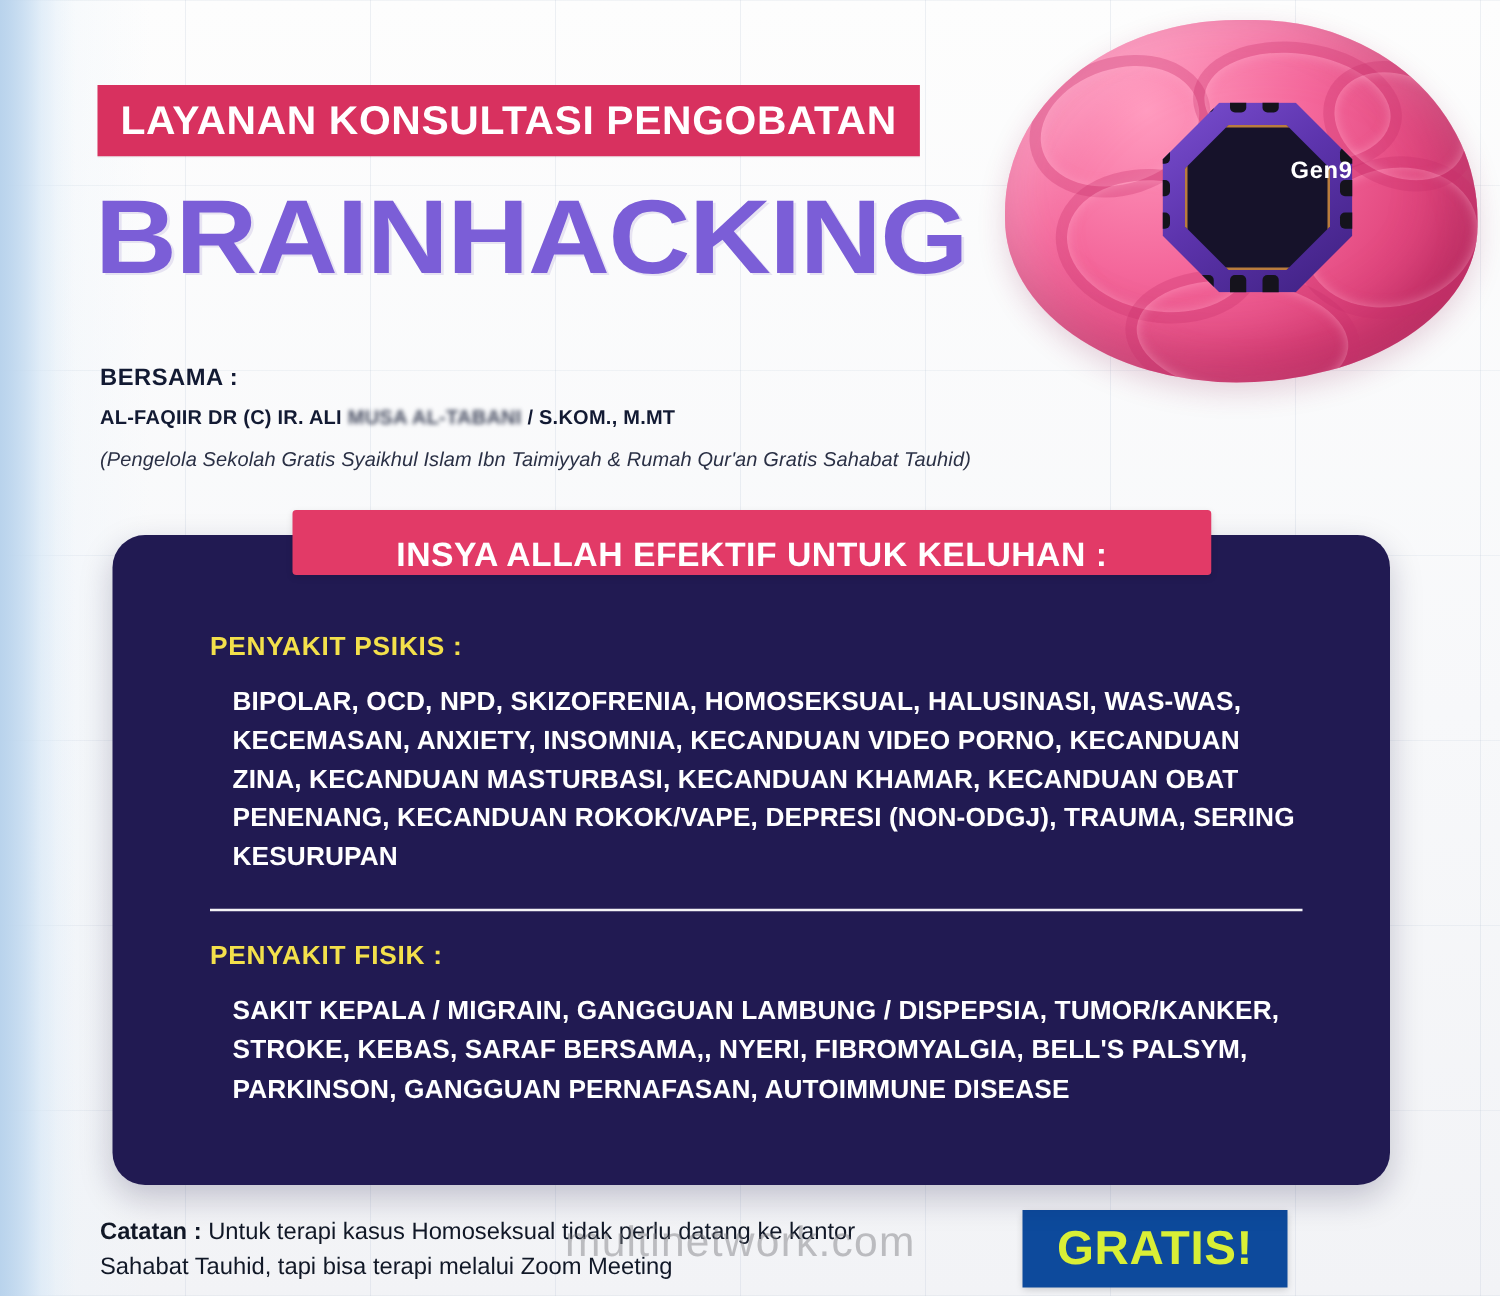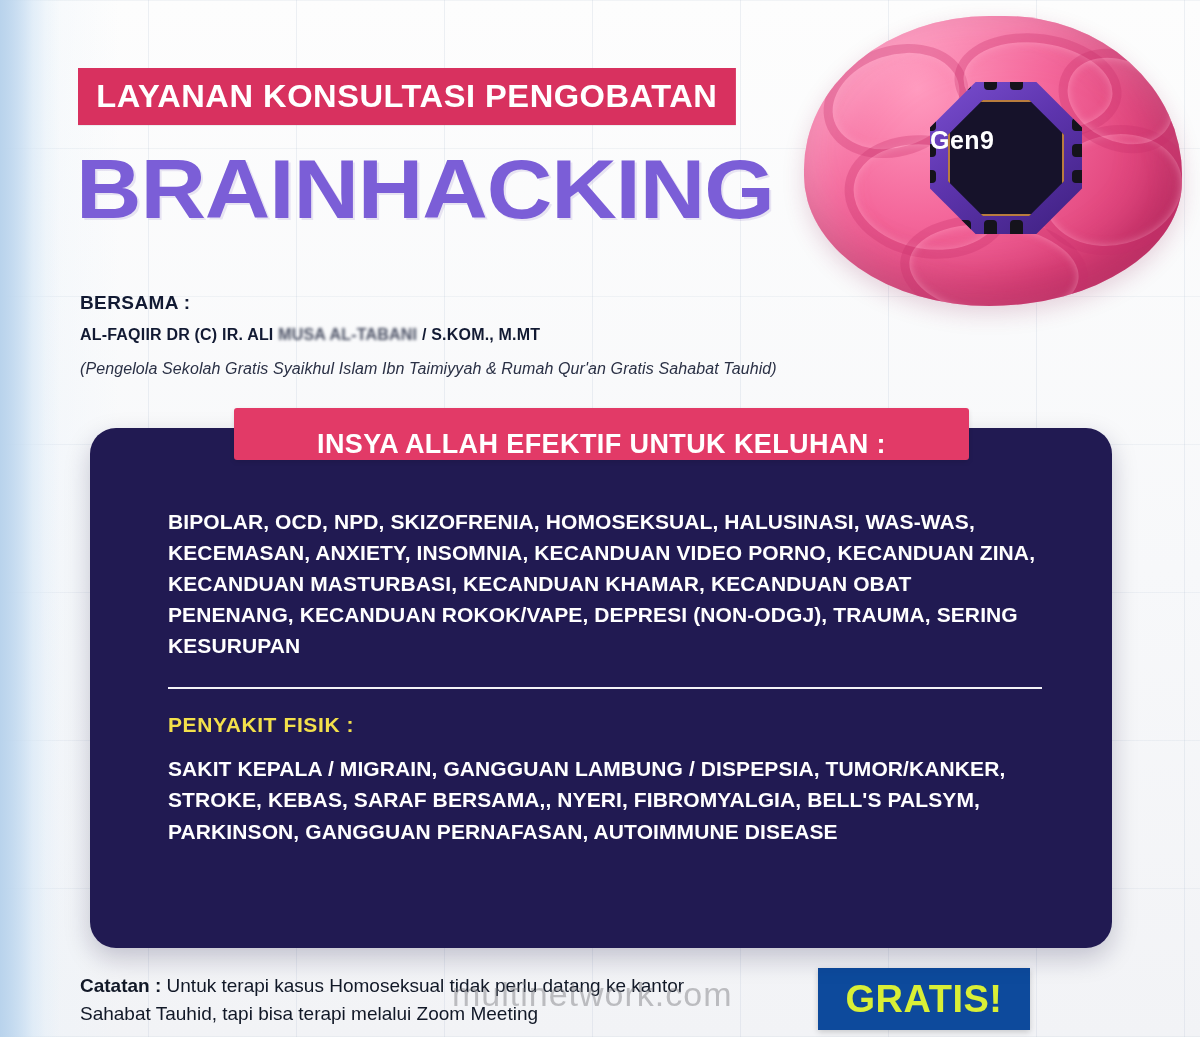--- a/index.html
+++ b/index.html
@@ -161,23 +161,23 @@
     height: 116px;
     background: #16122a;
     clip-path: polygon(30% 0%, 70% 0%, 100% 30%, 100% 70%, 70% 100%, 30% 100%, 0% 70%, 0% 30%);
     border: 2px solid rgba(240,160,70,0.75);
     box-sizing: border-box;
   }
   .chip-label {
     position: absolute;
     left: 0; right: 0;
     top: 44px;
-    text-align: left;
+    text-align: right;
     color: #ffffff;
-    font-size: 25px;
+    font-size: 19px;
     font-weight: bold;
     letter-spacing: 0.5px;
   }
   .pins { position: absolute; inset: -16px; }
   .pin {
     position: absolute;
     width: 13px; height: 26px;
     background: #15131c;
     border-radius: 4px;
   }
@@ -228,20 +228,21 @@
     font-weight: bold;
     letter-spacing: 0.6px;
     margin-bottom: 16px;
   }
   .sec-body {
     color: #ffffff;
     font-size: 21px;
     font-weight: bold;
     line-height: 1.48;
     letter-spacing: 0.1px;
+    margin-left: 18px;
   }
   .divider {
     height: 2px;
     background: #ffffff;
     margin: 26px 0 24px 0;
     opacity: 0.95;
   }
 
   
   .note {
@@ -328,20 +329,21 @@
           <div class="pin" style="left:158px; top:104px; width:26px; height:13px;"></div>
         </div>
         <div class="chip-inner"></div>
         <div class="chip-label">Gen9</div>
       </div>
     </div>
   </div>
 
   <div class="card">
     <div class="card-body">
+      <div class="sec-head">PENYAKIT PSIKIS :</div>
       <div class="sec-body">BIPOLAR, OCD, NPD, SKIZOFRENIA, HOMOSEKSUAL, HALUSINASI, WAS-WAS, KECEMASAN, ANXIETY, INSOMNIA, KECANDUAN VIDEO PORNO, KECANDUAN ZINA, KECANDUAN MASTURBASI, KECANDUAN KHAMAR, KECANDUAN OBAT PENENANG, KECANDUAN ROKOK/VAPE, DEPRESI (NON-ODGJ), TRAUMA, SERING KESURUPAN</div>
       <div class="divider"></div>
       <div class="sec-head">PENYAKIT FISIK :</div>
       <div class="sec-body">SAKIT KEPALA / MIGRAIN, GANGGUAN LAMBUNG / DISPEPSIA, TUMOR/KANKER, STROKE, KEBAS, SARAF BERSAMA,, NYERI, FIBROMYALGIA, BELL'S PALSYM, PARKINSON, GANGGUAN PERNAFASAN, AUTOIMMUNE DISEASE</div>
     </div>
   </div>
 
   <div class="banner">
     <span class="banner-text">INSYA ALLAH EFEKTIF UNTUK KELUHAN :</span>
   </div>

